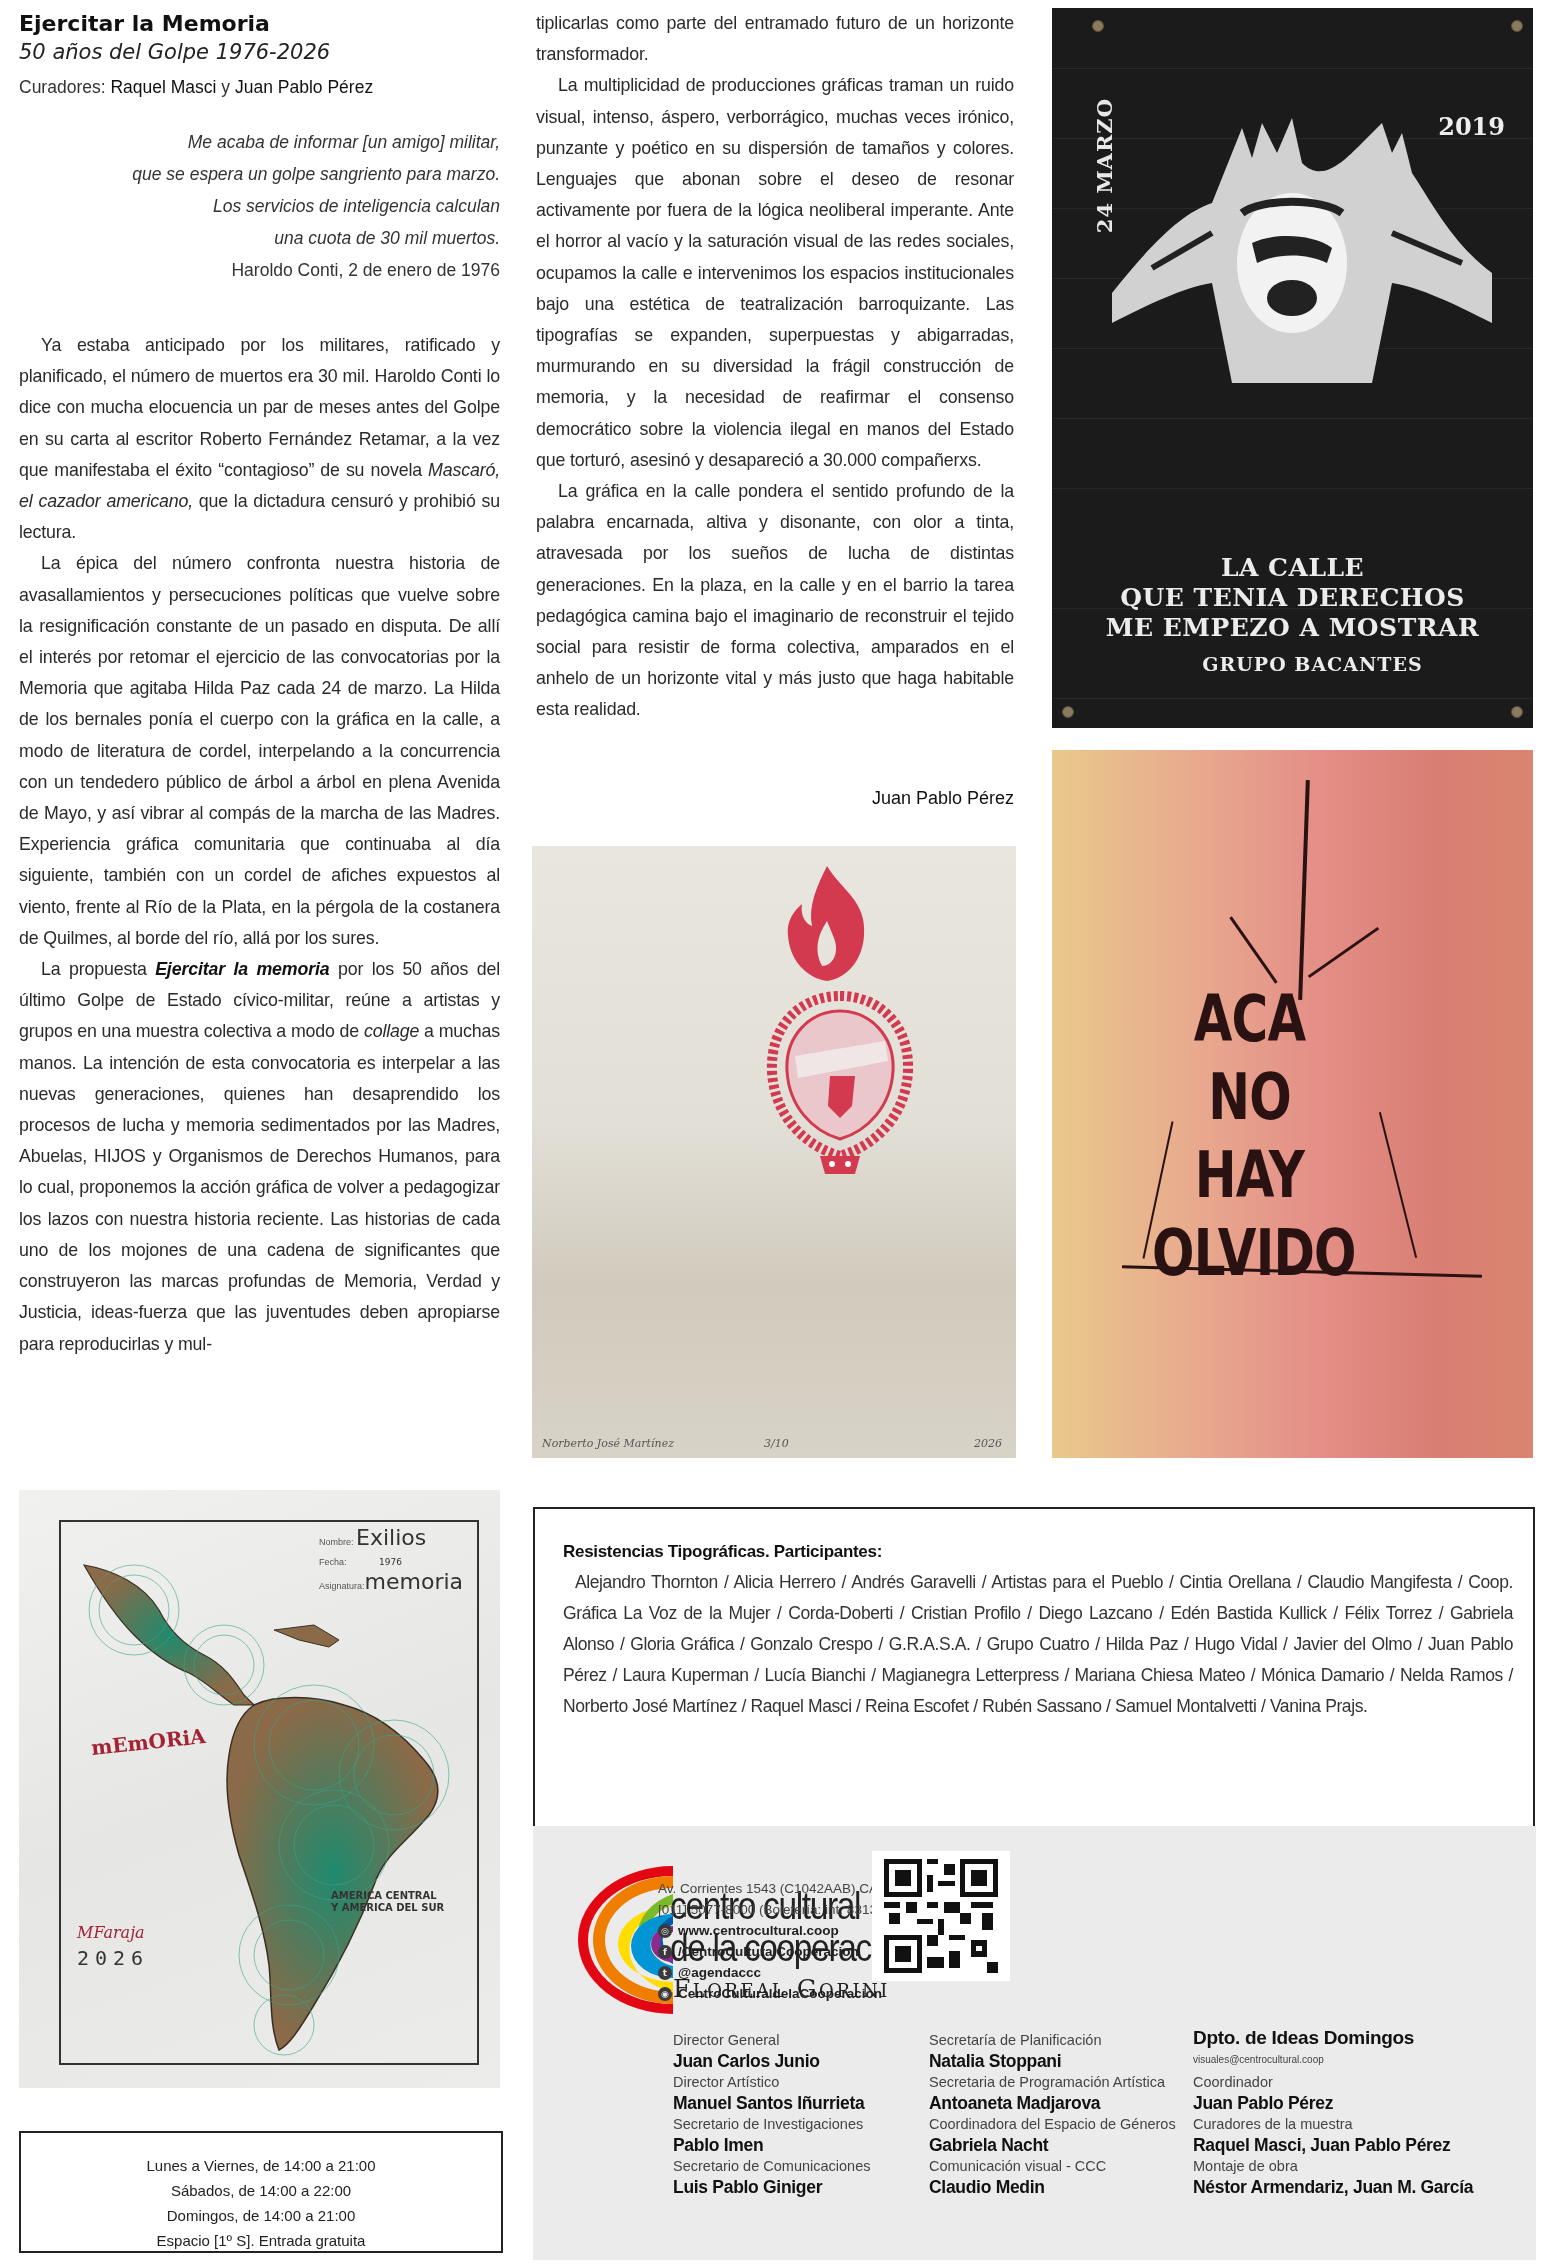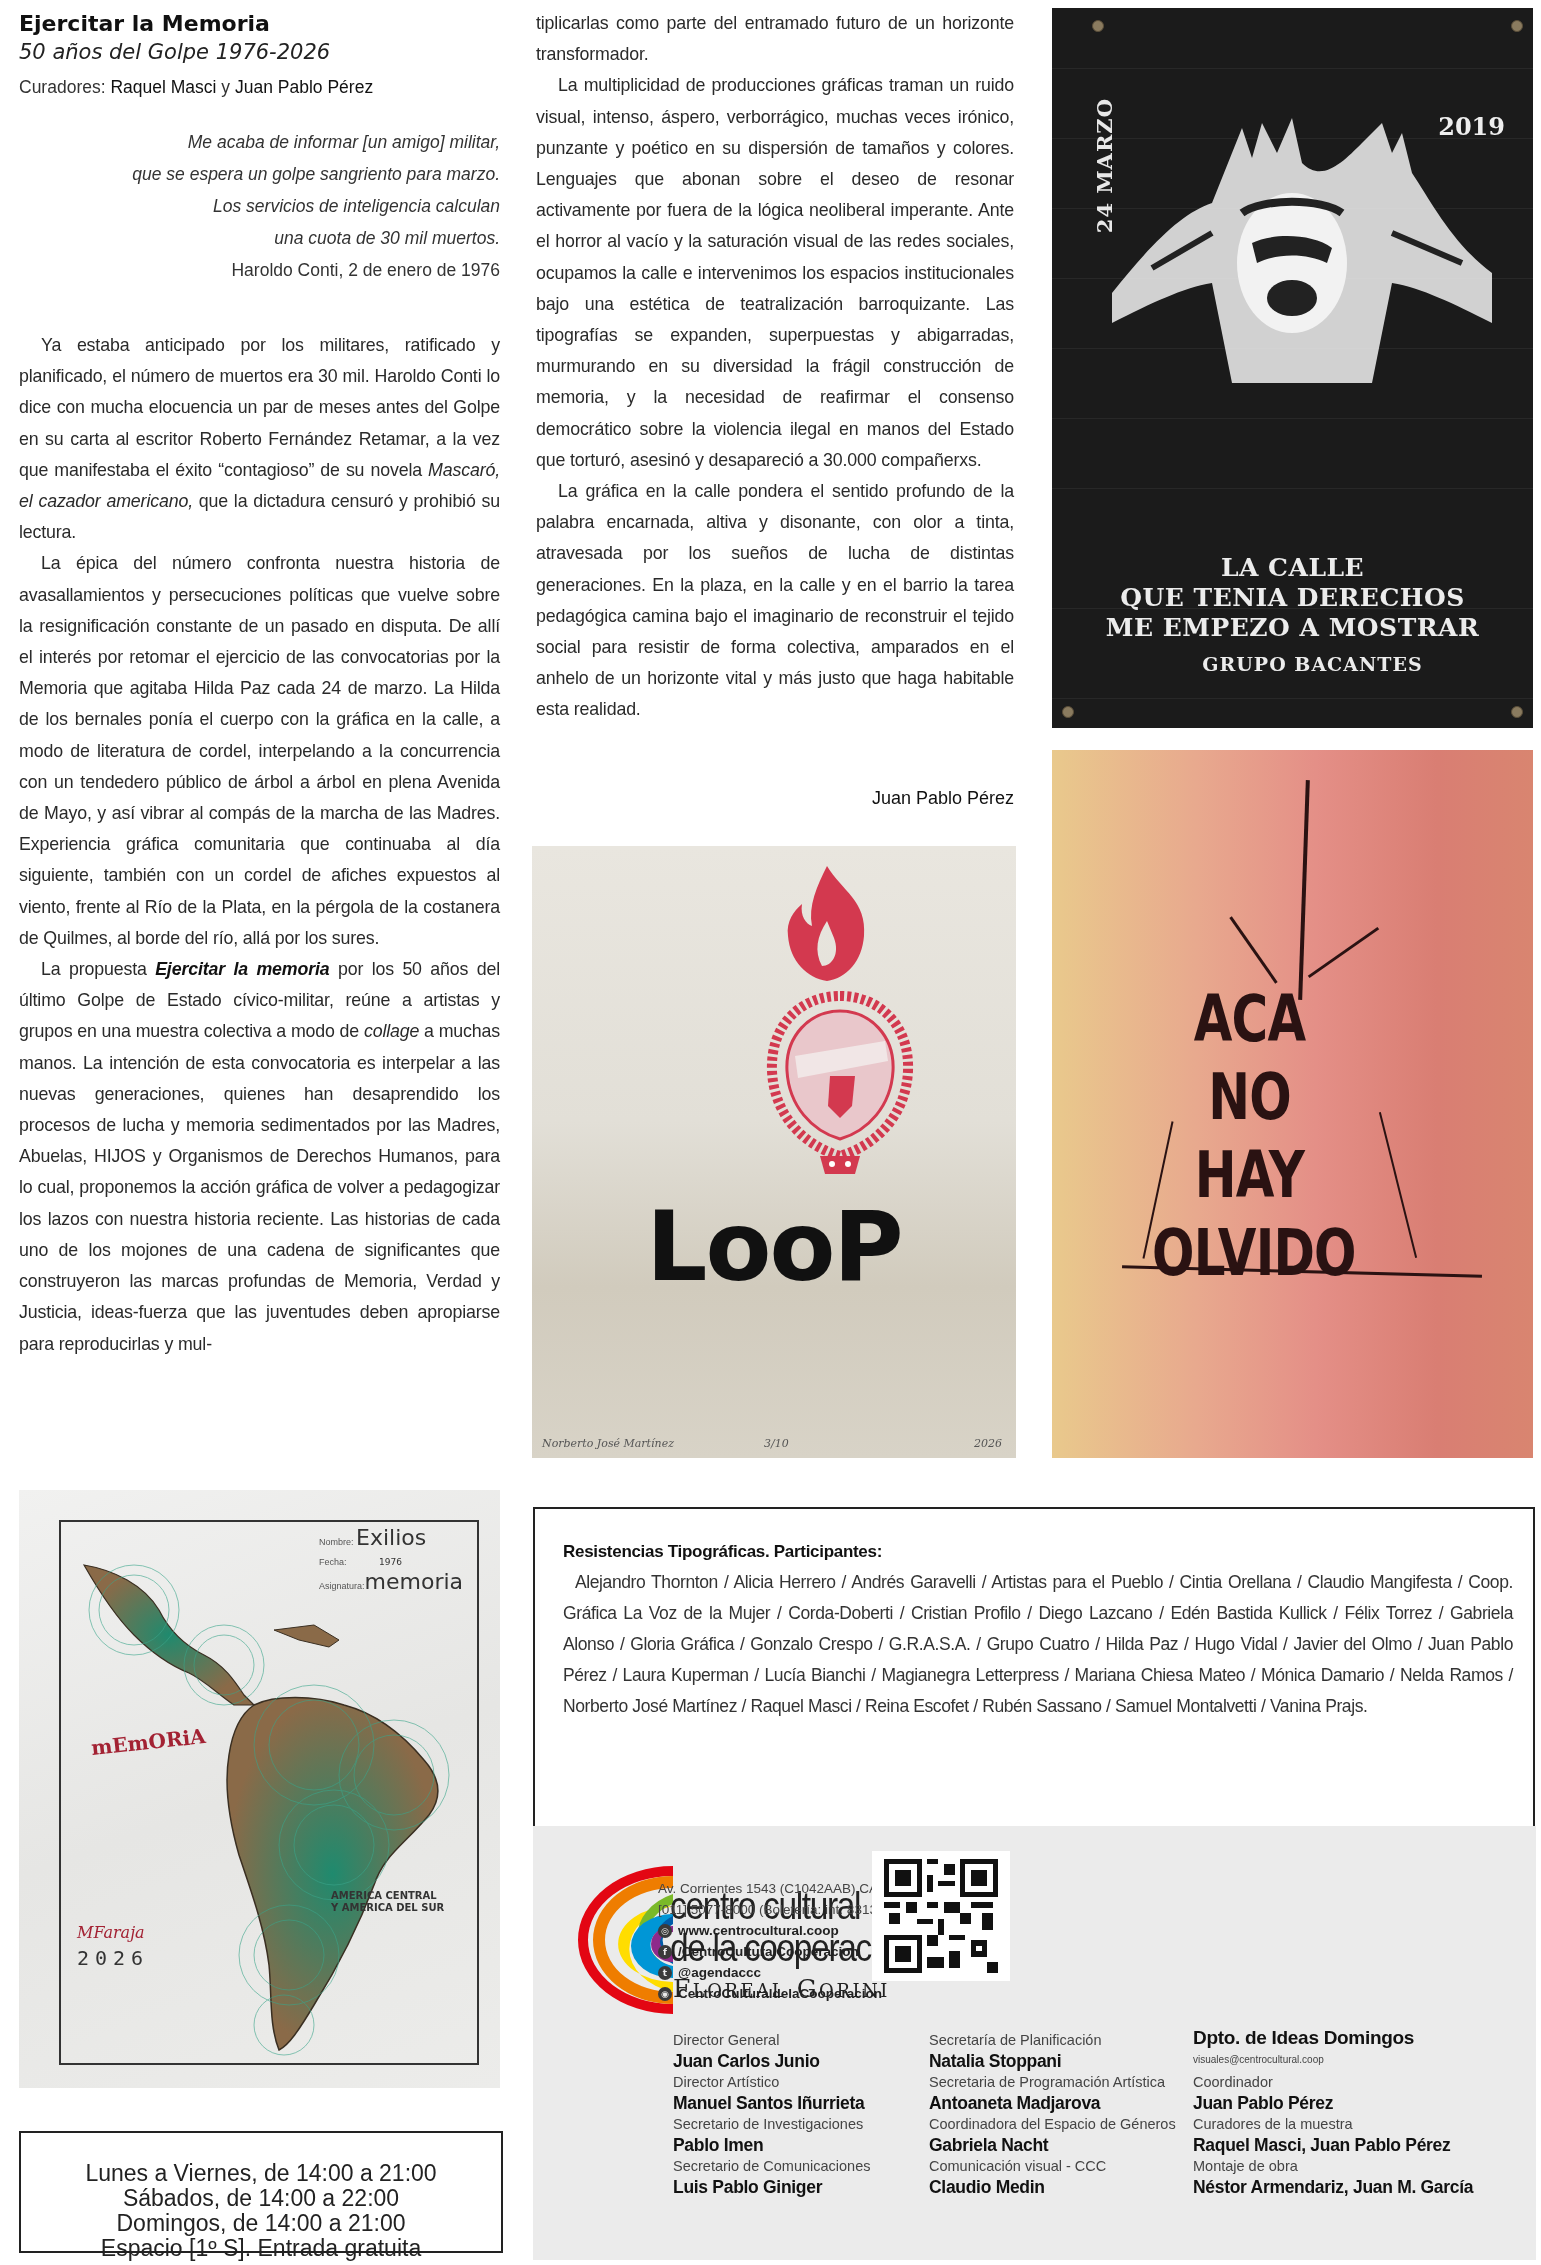--- a/index.html
+++ b/index.html
@@ -55,21 +55,21 @@
   .art-map .header-labels { position: absolute; left: 300px; top: 38px; font-size: 9px; color: #555; line-height: 20px; }
   .art-map .header-labels .val { font-family: "DejaVu Sans", sans-serif; color: #333; }
   .art-map .exilios { font-size: 22px; }
   .art-map .memoria-h { font-size: 22px; }
   .art-map .memoria-red { position: absolute; left: 72px; top: 240px; font-family: "DejaVu Serif", serif; font-weight: bold; color: #a32233; font-size: 20px; transform: rotate(-6deg); }
   .art-map .region { position: absolute; left: 312px; top: 400px; font-family: "DejaVu Sans", sans-serif; font-weight: bold; font-size: 10px; color: #333; line-height: 12px; }
   .art-map .sig { position: absolute; left: 58px; top: 433px; font-family: "DejaVu Serif", serif; font-style: italic; color: #a32233; font-size: 16px; }
   .art-map .year { position: absolute; left: 58px; top: 456px; font-family: "DejaVu Sans Mono", monospace; font-size: 20px; color: #333; letter-spacing: 6px; }
 
   
-  .hours { left: 19px; top: 2131px; width: 484px; height: 122px; border: 2px solid #222; text-align: center; font-size: 23px; line-height: 25px; color: #222; padding-top: 28px; font-family: "Liberation Sans", sans-serif; }
+  .hours { left: 19px; top: 2131px; width: 484px; height: 122px; border: 2px solid #222; text-align: center; font-size: 15px; line-height: 25px; color: #222; padding-top: 20px; font-family: "Liberation Sans", sans-serif; }
 
   
   .participants { left: 533px; top: 1507px; width: 1002px; height: 352px; border: 2px solid #222; padding: 28px 20px 0 28px; }
   .participants .head { font-family: "Liberation Sans", sans-serif; font-weight: bold; font-size: 17px; color: #111; line-height: 30px; letter-spacing: -0.3px; }
   .participants .list { font-family: "Liberation Sans", sans-serif; font-size: 17.5px; line-height: 31px; color: #333; text-align: justify; letter-spacing: -0.4px; text-indent: 12px; }
 
   
   .footer { left: 533px; top: 1826px; width: 1003px; height: 434px; background: #ebebeb; }
   .logo { position: absolute; left: 45px; top: 40px; width: 345px; height: 145px; }
   .logo svg { position: absolute; left: 0; top: 0; }
@@ -166,21 +166,20 @@
   </svg>
   <svg class="heart" viewBox="0 0 160 190">
     <path d="M80,10 C120,10 150,40 148,85 C146,130 115,160 80,170 C45,160 14,130 12,85 C10,40 40,10 80,10 Z" fill="none" stroke="#d3394f" stroke-width="10" stroke-dasharray="4 3"></path>
     <path d="M80,25 C110,25 135,50 133,85 C131,120 108,145 80,153 C52,145 29,120 27,85 C25,50 50,25 80,25 Z" fill="#e9c7cb" stroke="#d3394f" stroke-width="3"></path>
     <path d="M35,70 L125,55 L128,75 L38,92 Z" fill="#f1e6e6"></path>
     <path d="M70,90 L95,90 L92,120 L80,132 L68,120 Z" fill="#d3394f"></path>
     <path d="M60,170 L100,170 L95,188 L65,188 Z" fill="#d3394f"></path>
     <circle cx="72" cy="178" r="3" fill="#fff"></circle>
       <circle cx="88" cy="178" r="3" fill="#fff"></circle>
   </svg>
-  <div class="word">LooP</div>
   <div class="sig" style="left:10px">Norberto José Martínez</div>
   <div class="sig" style="left:232px">3/10</div>
   <div class="sig" style="right:14px">2026</div>
 </div>
 
 <div class="abs art art-olvido">
   <div class="stroke" style="left:250px;top:30px;width:4px;height:220px;transform:rotate(2deg)"></div>
   <div class="stroke" style="left:200px;top:160px;width:3px;height:80px;transform:rotate(-35deg)"></div>
   <div class="stroke" style="left:290px;top:160px;width:3px;height:85px;transform:rotate(55deg)"></div>
   <div class="stroke" style="left:70px;top:520px;width:360px;height:3px;transform:rotate(1.5deg)"></div>

